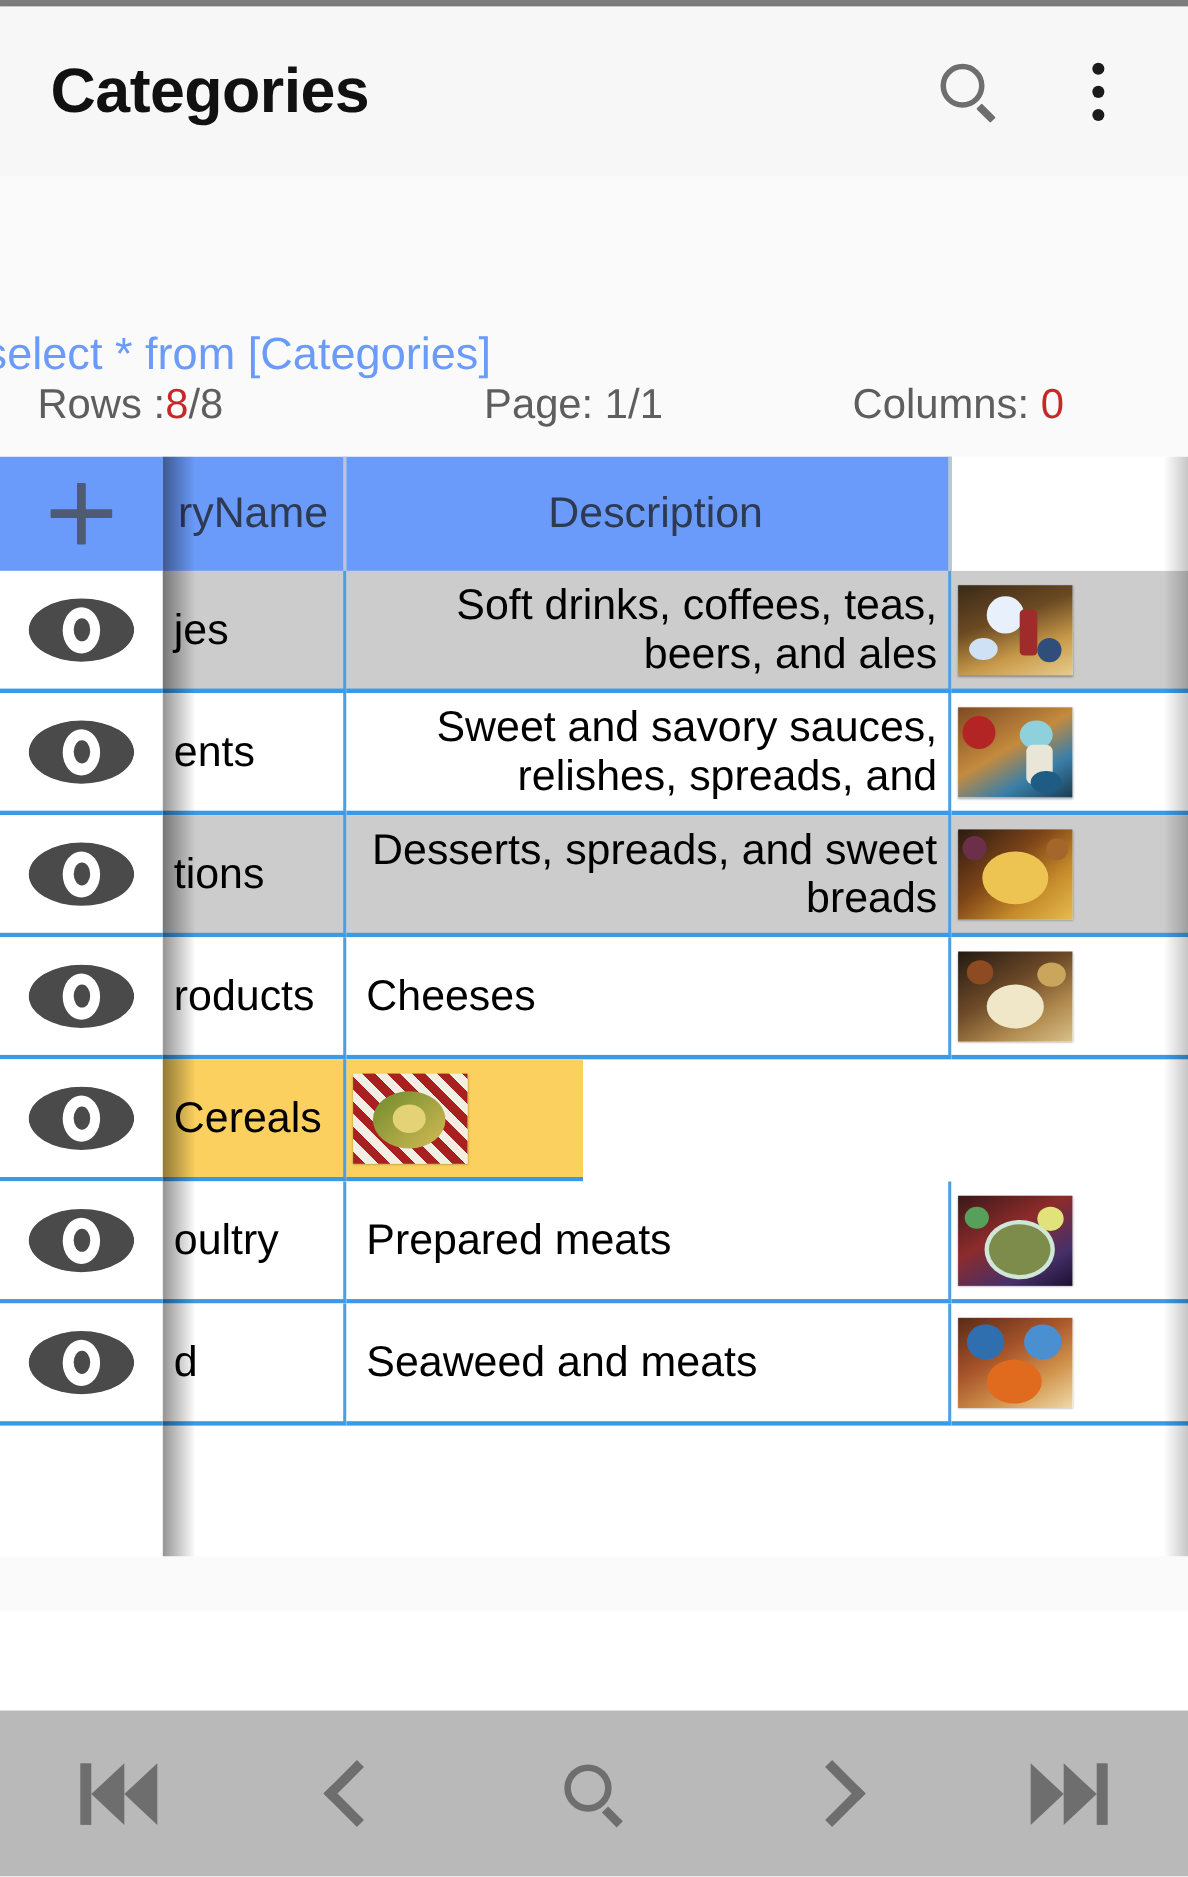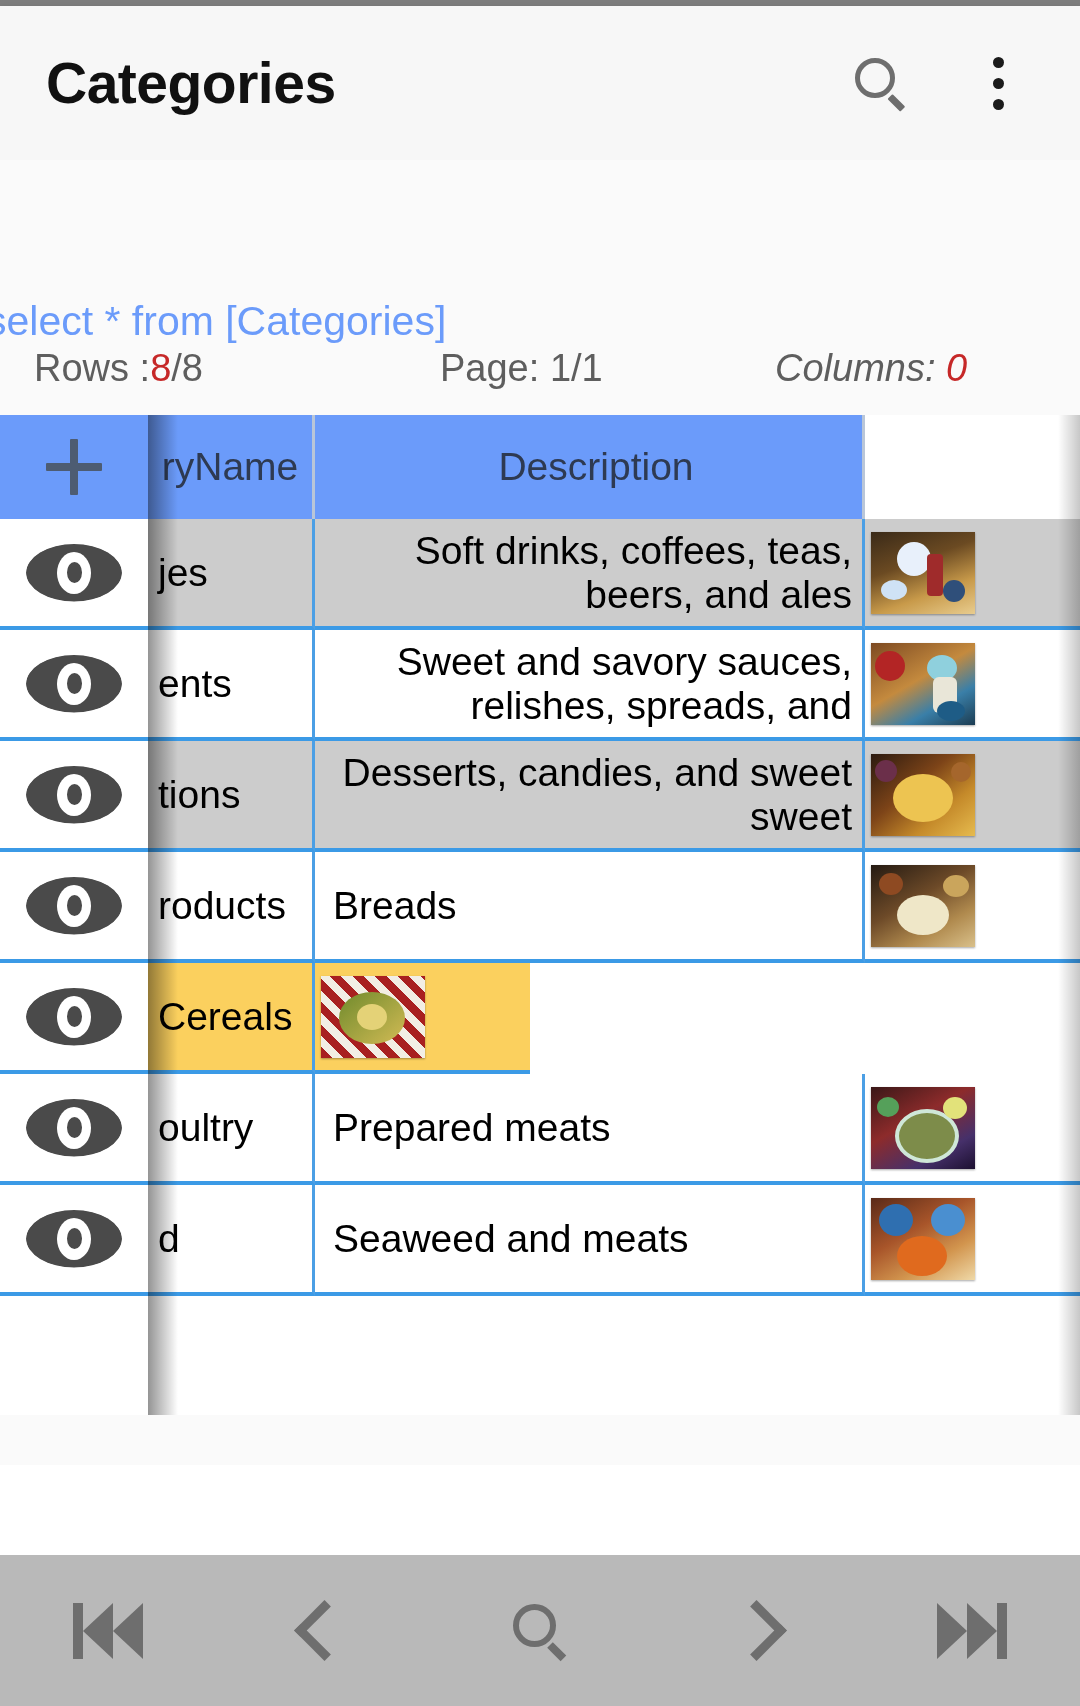--- a/index.html
+++ b/index.html
@@ -113,21 +113,21 @@
     top: 208px;
     width: 1080px;
     display: flex;
     align-items: center;
     font-size: 38px;
     color: #5e5e5e;
     white-space: nowrap;
   }
   .stat-rows  { position: absolute; left: 34px; }
   .stat-page  { position: absolute; left: 412px; margin-left: 28px; }
-  .stat-cols  { position: absolute; left: 775px; font-style: italic; }
+  .stat-cols  { position: absolute; left: 775px; }
   .num-red { color: #c62828; }
 
   
   .grid {
     position: absolute;
     top: 415px; left: 0;
     width: 1080px;
     height: 1000px;
     overflow: hidden;
   }
@@ -439,42 +439,42 @@
   <div class="grid-row body-row">
     <div class="cell eye-cell col-eye">
       <div class="eye">
           <div class="lid"></div>
           <div class="white"></div>
           <div class="pupil"></div>
         </div>
     </div>
     <div class="cell name-cell col-name bg-gray">tions</div>
     <div class="cell desc-cell col-desc bg-gray">
-        <span>Desserts, candies, and sweet sweet</span>
+        <span>Desserts, spreads, and sweet breads</span>
       </div>
     <div class="cell pic-cell col-pic bg-gray">
       <div class="thumb" style="background:linear-gradient(140deg,#2b1a10 0%,#7d4418 40%,#c58a2a 70%,#e6bb4f 100%)">
         <i style="left:22px;top:20px;width:60px;height:48px;background:#edc451"></i>
         <i style="left:4px;top:6px;width:22px;height:22px;background:#6b2f4a"></i>
         <i style="left:80px;top:8px;width:20px;height:20px;background:#a5662c"></i>
       </div>
     </div>
   </div>
 
   <div class="grid-row body-row">
     <div class="cell eye-cell col-eye">
       <div class="eye">
           <div class="lid"></div>
           <div class="white"></div>
           <div class="pupil"></div>
         </div>
     </div>
     <div class="cell name-cell col-name bg-white">roducts</div>
     <div class="cell desc-cell col-desc bg-white">
-        <span>Breads</span>
+        <span>Cheeses</span>
       </div>
     <div class="cell pic-cell col-pic bg-white">
       <div class="thumb" style="background:linear-gradient(150deg,#241a12 0%,#6d4a28 42%,#b08a4e 72%,#d9c08a 100%)">
         <i style="left:26px;top:30px;width:52px;height:40px;background:#efe7c8"></i>
         <i style="left:8px;top:8px;width:24px;height:22px;background:#8e4a22"></i>
         <i style="left:72px;top:10px;width:26px;height:22px;background:#caa55c"></i>
       </div>
     </div>
   </div>
 

